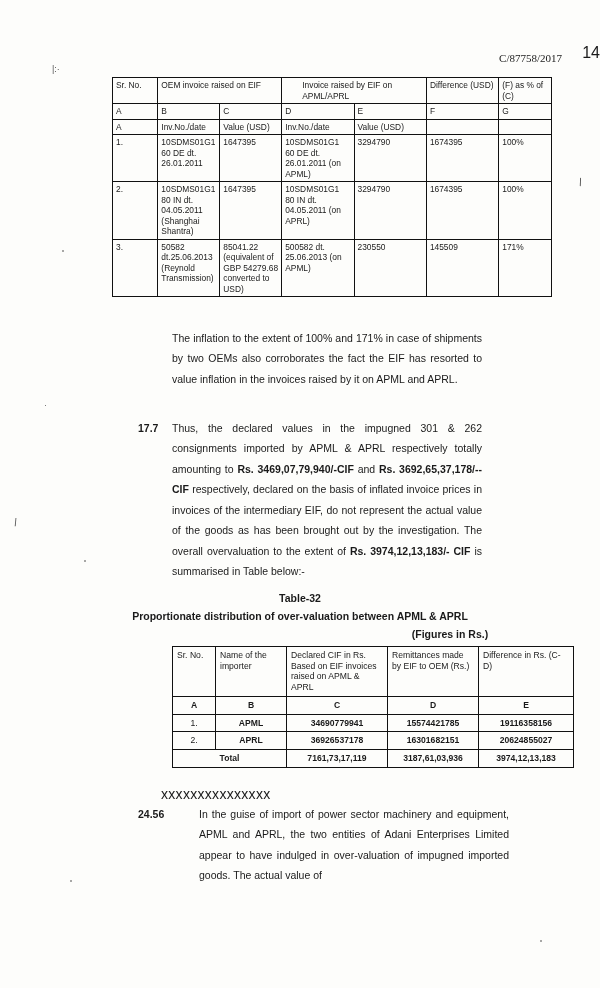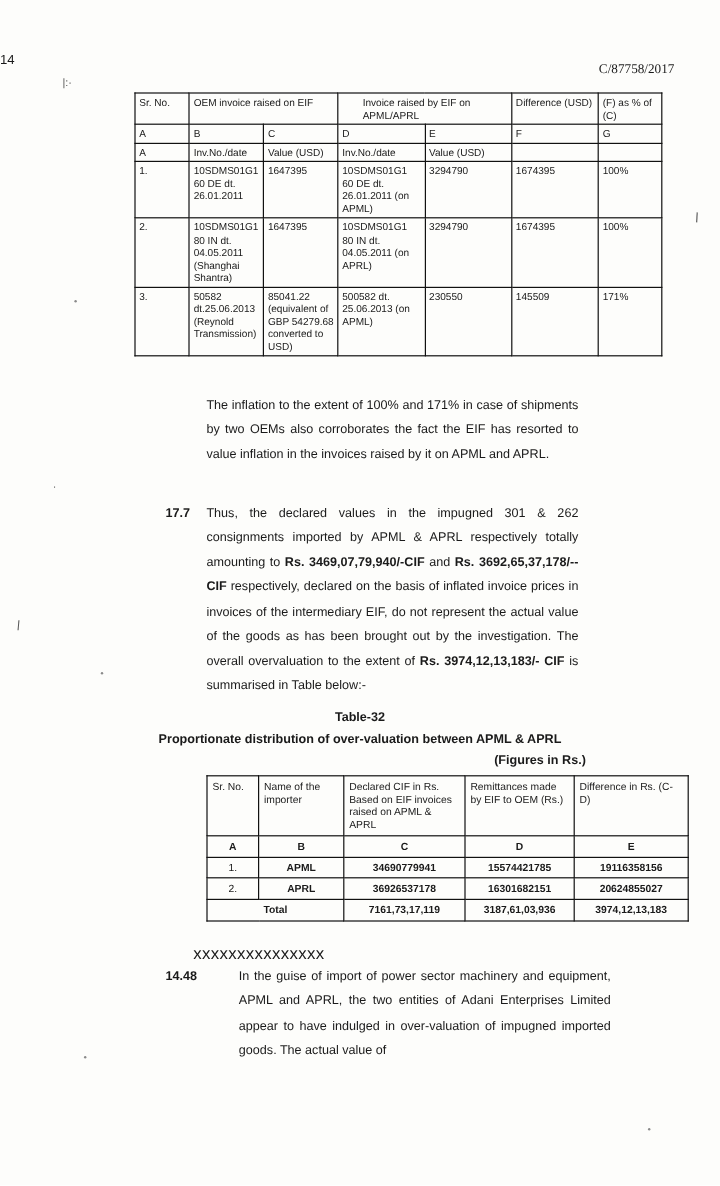--- a/index.html
+++ b/index.html
@@ -18,22 +18,22 @@
   .page {
     position: absolute;
     inset: 0;
     background: #fdfdfb;
   }
   .page-number {
     position: absolute;
     top: 44px;
     left: 0;
     width: 600px;
-    text-align: left;
-    font-size: 11px;
+    text-align: right;
+    font-size: 16px;
   }
   .doc-ref {
     position: absolute;
     top: 52px;
     right: 38px;
     font-size: 11px;
     font-family: "Liberation Serif", serif;
   }
   .margin-mark-1 {
     position: absolute;
@@ -279,16 +279,16 @@
         <td class="ctr bold">7161,73,17,119</td>
         <td class="ctr bold">3187,61,03,936</td>
         <td class="ctr bold">3974,12,13,183</td>
       </tr>
     </tbody>
       </table>
   </div>
 
   <div id="xmark">xxxxxxxxxxxxxxx</div>
 
-  <div class="num" id="n1710">14.48</div>
+  <div class="num" id="n1710">24.56</div>
   <div class="para" id="p3">In the guise of import of power sector machinery and equipment, APML and APRL, the two entities of Adani Enterprises Limited appear to have indulged in over-valuation of impugned imported goods. The actual value of</div>
 
 </div>
 
 </body></html>

